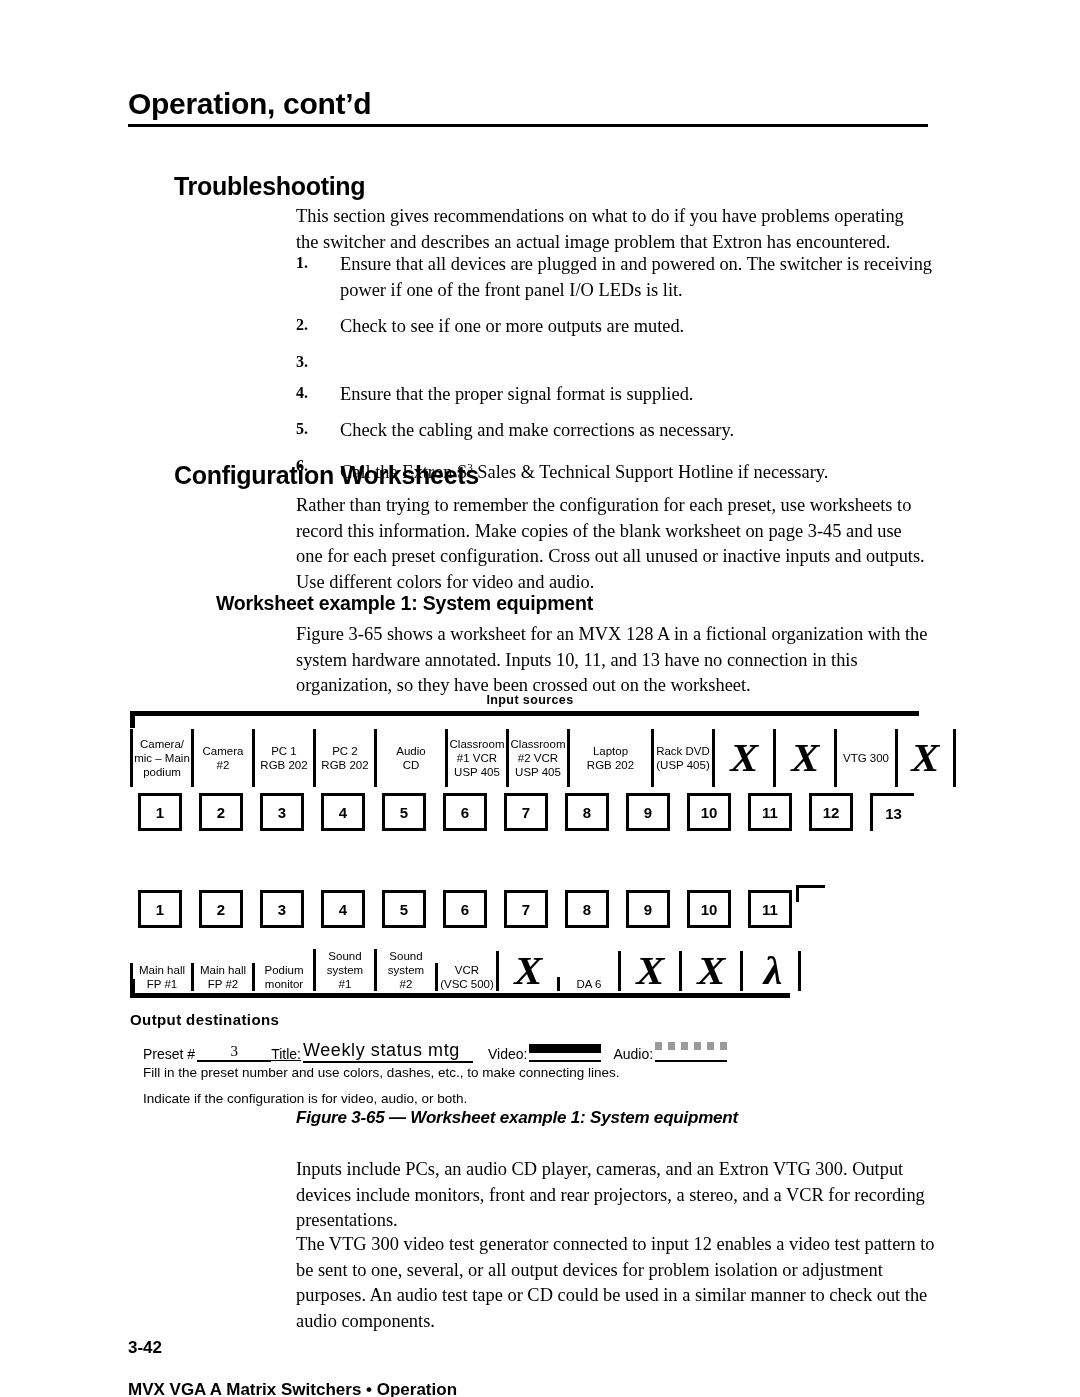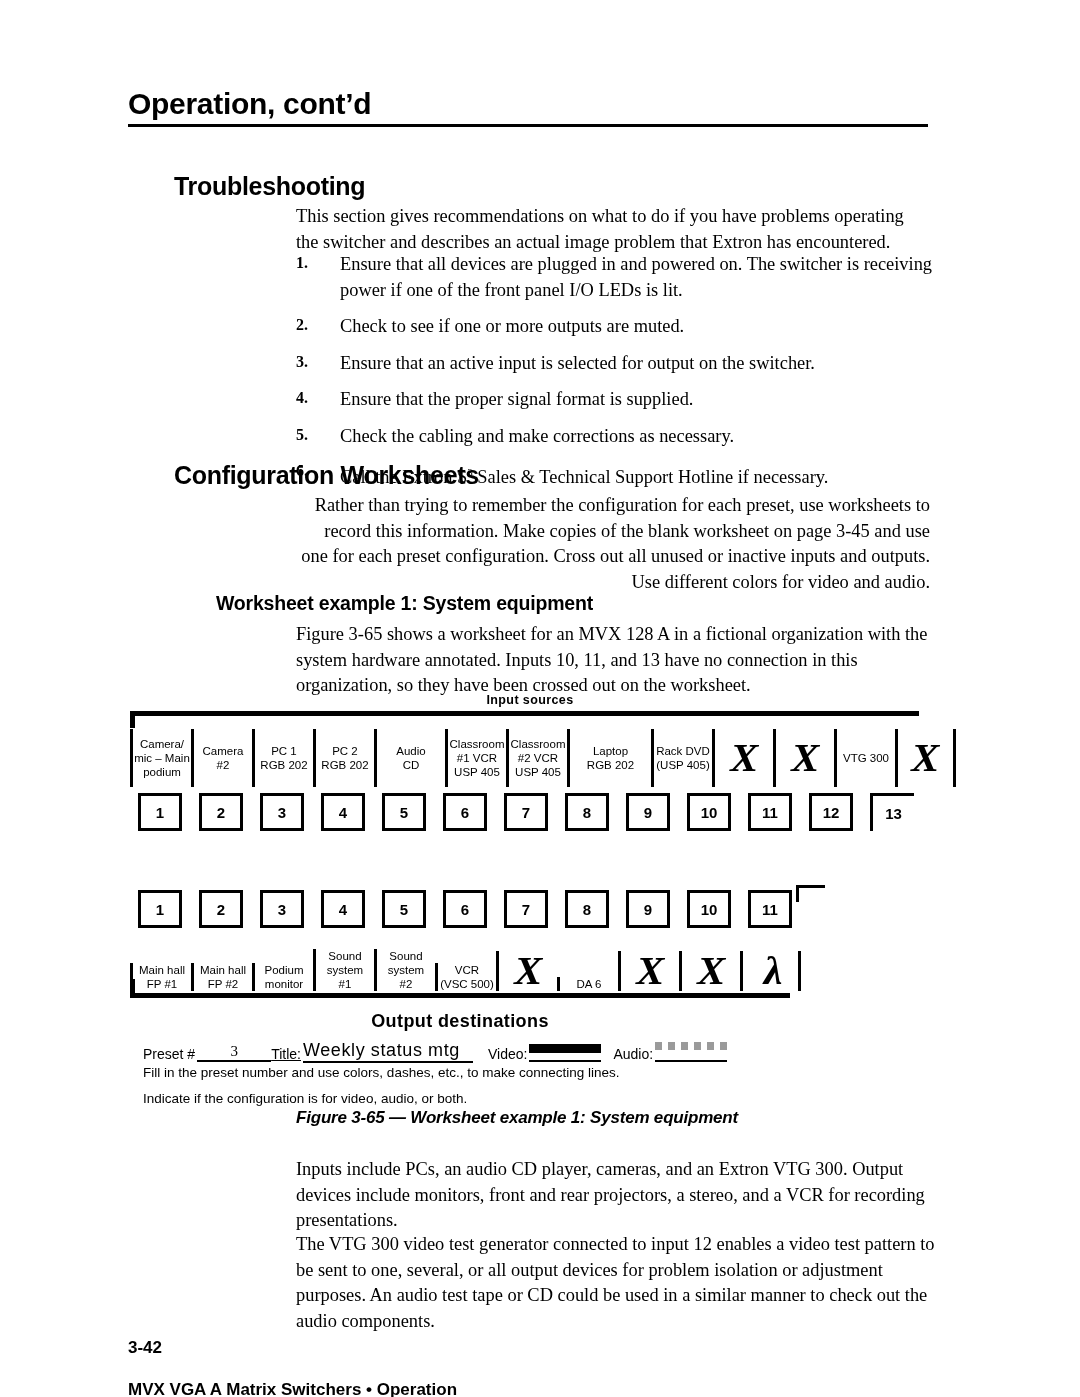--- a/index.html
+++ b/index.html
@@ -63,23 +63,23 @@
   .ws{position:absolute;left:130px;top:693px;width:800px;height:340px;}
 
   .ws-caption-top{
     position:absolute;left:0;top:0;width:800px;
     text-align:center;
     font-family:"Liberation Sans", sans-serif;
     font-weight:bold;font-size:12.5px;letter-spacing:0.4px;
   }
   .ws-caption-bottom{
     position:absolute;left:0;top:318px;width:800px;
-    text-align:center;
-    font-family:"Liberation Sans", sans-serif;
-    font-weight:bold;font-size:18px;letter-spacing:0.4px;
+    text-align:left;
+    font-family:"Liberation Sans", sans-serif;
+    font-weight:bold;font-size:15px;letter-spacing:0.4px;
   }
 
   
   .bracket-top{
     position:absolute;left:0;top:18px;width:789px;height:5px;background:#000;
   }
   .bracket-top-tick{
     position:absolute;left:0;top:18px;width:5px;height:17px;background:#000;
   }
   .bracket-bot{
@@ -201,39 +201,38 @@
     <div class="li">
       <div class="li-num">1.</div>
       <div class="li-txt">Ensure that all devices are plugged in and powered on.  The switcher is receiving power if one of the front panel I/O LEDs is lit.</div>
     </div>
     <div class="li">
       <div class="li-num">2.</div>
       <div class="li-txt">Check to see if one or more outputs are muted.</div>
     </div>
     <div class="li">
       <div class="li-num">3.</div>
-      <div class="li-txt">Ensure that an active input is selected for output on the switcher.</div>
     </div>
     <div class="li">
       <div class="li-num">4.</div>
       <div class="li-txt">Ensure that the proper signal format is supplied.</div>
     </div>
     <div class="li">
       <div class="li-num">5.</div>
       <div class="li-txt">Check the cabling and make corrections as necessary.</div>
     </div>
     <div class="li">
       <div class="li-num">6.</div>
       <div class="li-txt"><span>Call the Extron S</span><sup>3</sup><span> Sales &amp; Technical Support Hotline if necessary.</span></div>
     </div>
   </div>
 
   <div class="h1" style="left:174px;top:461px;">Configuration Worksheets</div>
 
-  <div class="body" style="left:296px;top:493px;width:634px;text-align:right;">Rather than trying to remember the configuration for each preset, use worksheets to record this information.  Make copies of the blank worksheet on page 3-45 and use one for each preset configuration.  Cross out all unused or inactive inputs and outputs.  Use different colors for video and audio.</div>
+  <div class="body" style="left:296px;top:493px;width:634px;">Rather than trying to remember the configuration for each preset, use worksheets to record this information.  Make copies of the blank worksheet on page 3-45 and use one for each preset configuration.  Cross out all unused or inactive inputs and outputs.  Use different colors for video and audio.</div>
 
   <div class="h2" style="left:216px;top:592px;">Worksheet example 1: System equipment</div>
 
   <div class="body" style="left:296px;top:622px;width:634px;">Figure 3-65 shows a worksheet for an MVX 128 A in a fictional organization with the system hardware annotated.  Inputs 10, 11, and 13 have no connection in this organization, so they have been crossed out on the worksheet.</div>
 
   <div class="ws">
 
     <div class="ws-caption-top">Input  sources</div>
 
     <div class="bracket-top"></div>

